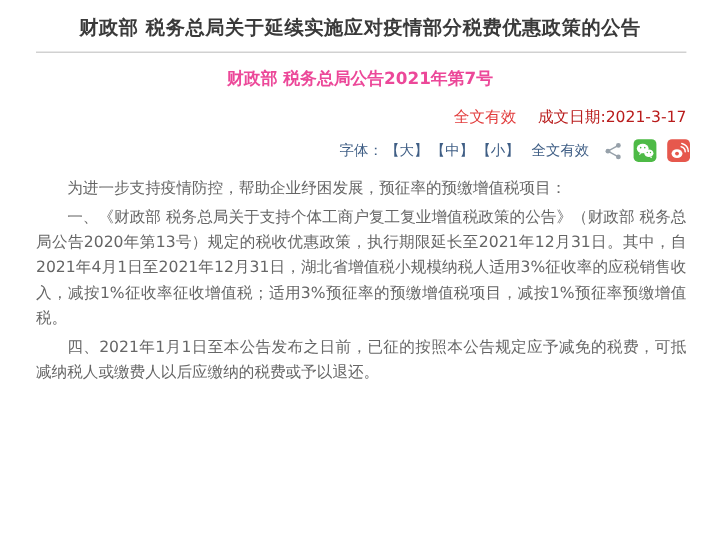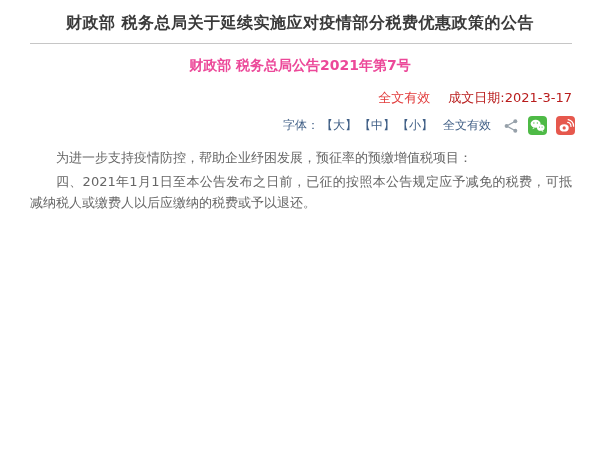--- a/index.html
+++ b/index.html
@@ -123,16 +123,17 @@
         <ellipse cx="8.6" cy="12.6" rx="4.8" ry="3.8" fill="#ffffff"></ellipse>
         <circle cx="8.6" cy="12.6" r="1.7" fill="#e6584d"></circle>
         <path d="M12.2 6.6 a4.6 4.6 0 0 1 3.6 4.4" stroke="#ffffff" stroke-width="1.3" fill="none" stroke-linecap="round"></path>
         <path d="M12.8 3.8 a7.4 7.4 0 0 1 5.7 6.9" stroke="#ffffff" stroke-width="1.3" fill="none" stroke-linecap="round"></path>
       </svg>
     </span>
   </div>
 
   <div class="doc-body">
     <p>为进一步支持疫情防控，帮助企业纾困发展，预征率的预缴增值税项目：</p>
+    <p>一、《财政部 税务总局关于支持个体工商户复工复业增值税政策的公告》（财政部 税务总局公告2020年第13号）规定的税收优惠政策，执行期限延长至2021年12月31日。其中，自2021年4月1日至2021年12月31日，湖北省增值税小规模纳税人适用3%征收率的应税销售收入，减按1%征收率征收增值税；适用3%预征率的预缴增值税项目，减按1%预征率预缴增值税。</p>
     <p>四、2021年1月1日至本公告发布之日前，已征的按照本公告规定应予减免的税费，可抵减纳税人或缴费人以后应缴纳的税费或予以退还。</p>
   </div>
 
 </div>
 
 </body></html>

